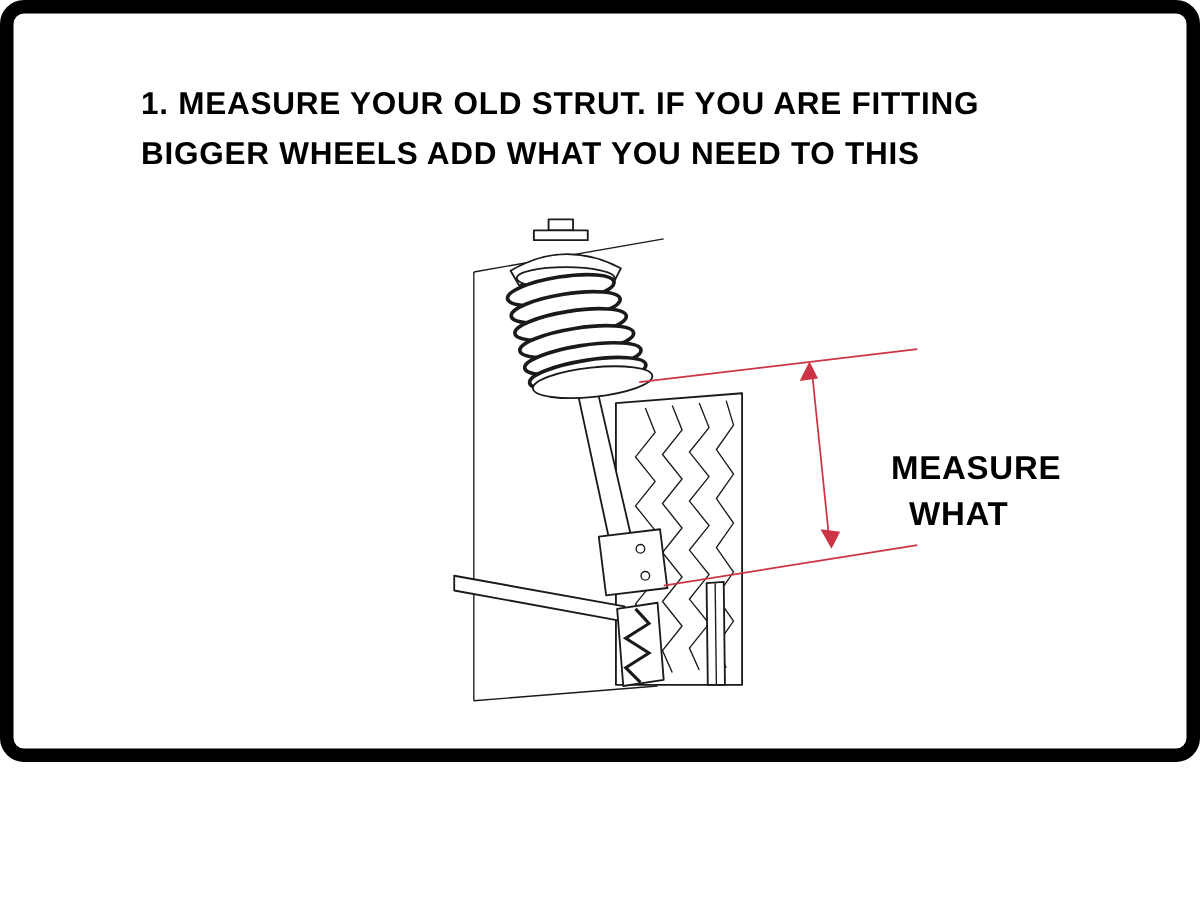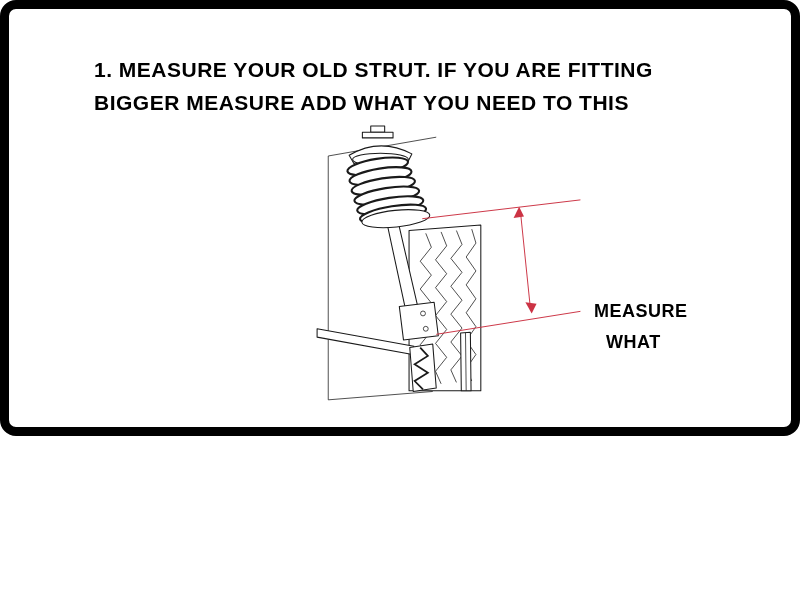--- a/index.html
+++ b/index.html
@@ -4,21 +4,21 @@
 <style>
   html, body {
     margin: 0;
     padding: 0;
     background: #ffffff;
     font-family: "Liberation Sans", sans-serif;
   }
   .canvas {
     position: relative;
     width: 800px;
-    height: 436px;
+    height: 508px;
     box-sizing: border-box;
     background: var(--paper, #ffffff);
     border: 9px solid var(--frame, #000000);
     border-radius: 16px;
     overflow: hidden;
   }
   .instruction {
     position: absolute;
     left: 85px;
     top: 44px;
@@ -27,21 +27,21 @@
     font-weight: bold;
     letter-spacing: 0.5px;
     line-height: 33px;
     white-space: nowrap;
   }
   .annotation {
     position: absolute;
     left: 585px;
     top: 287px;
     color: #000000;
-    font-size: 18px;
+    font-size: 22px;
     font-weight: bold;
     letter-spacing: 0.5px;
     line-height: 31px;
     white-space: nowrap;
   }
   .annotation .l2 { margin-left: 12px; }
   .annotation .l3 { margin-left: 18px; }
   svg.diagram {
     position: absolute;
     left: 0;
@@ -56,21 +56,21 @@
   .red-line { stroke: var(--measure, #cc3344); fill: none; stroke-width: 1.4; }
   .red-fill { fill: var(--measure, #cc3344); stroke: none; }
 </style>
 </head>
 <body>
 
 <div class="canvas" style="--paper: #ffffff; --frame: #000000; --ink: #1a1a1a; --measure: #cc3344;">
 
   <div class="instruction">
     <div>1. MEASURE YOUR OLD STRUT. IF YOU ARE FITTING</div>
-    <div>BIGGER MEASURE ADD WHAT YOU NEED TO THIS</div>
+    <div>BIGGER WHEELS ADD WHAT YOU NEED TO THIS</div>
   </div>
 
   <svg class="diagram" viewBox="0 0 800 600">
 
     <g>
       <line class="ink-thin" x1="297" y1="211" x2="297" y2="561"></line>
       <line class="ink-thin" x1="297" y1="211" x2="452" y2="184"></line>
       <line class="ink-thin" x1="297" y1="561" x2="447" y2="549"></line>
     </g>
 

